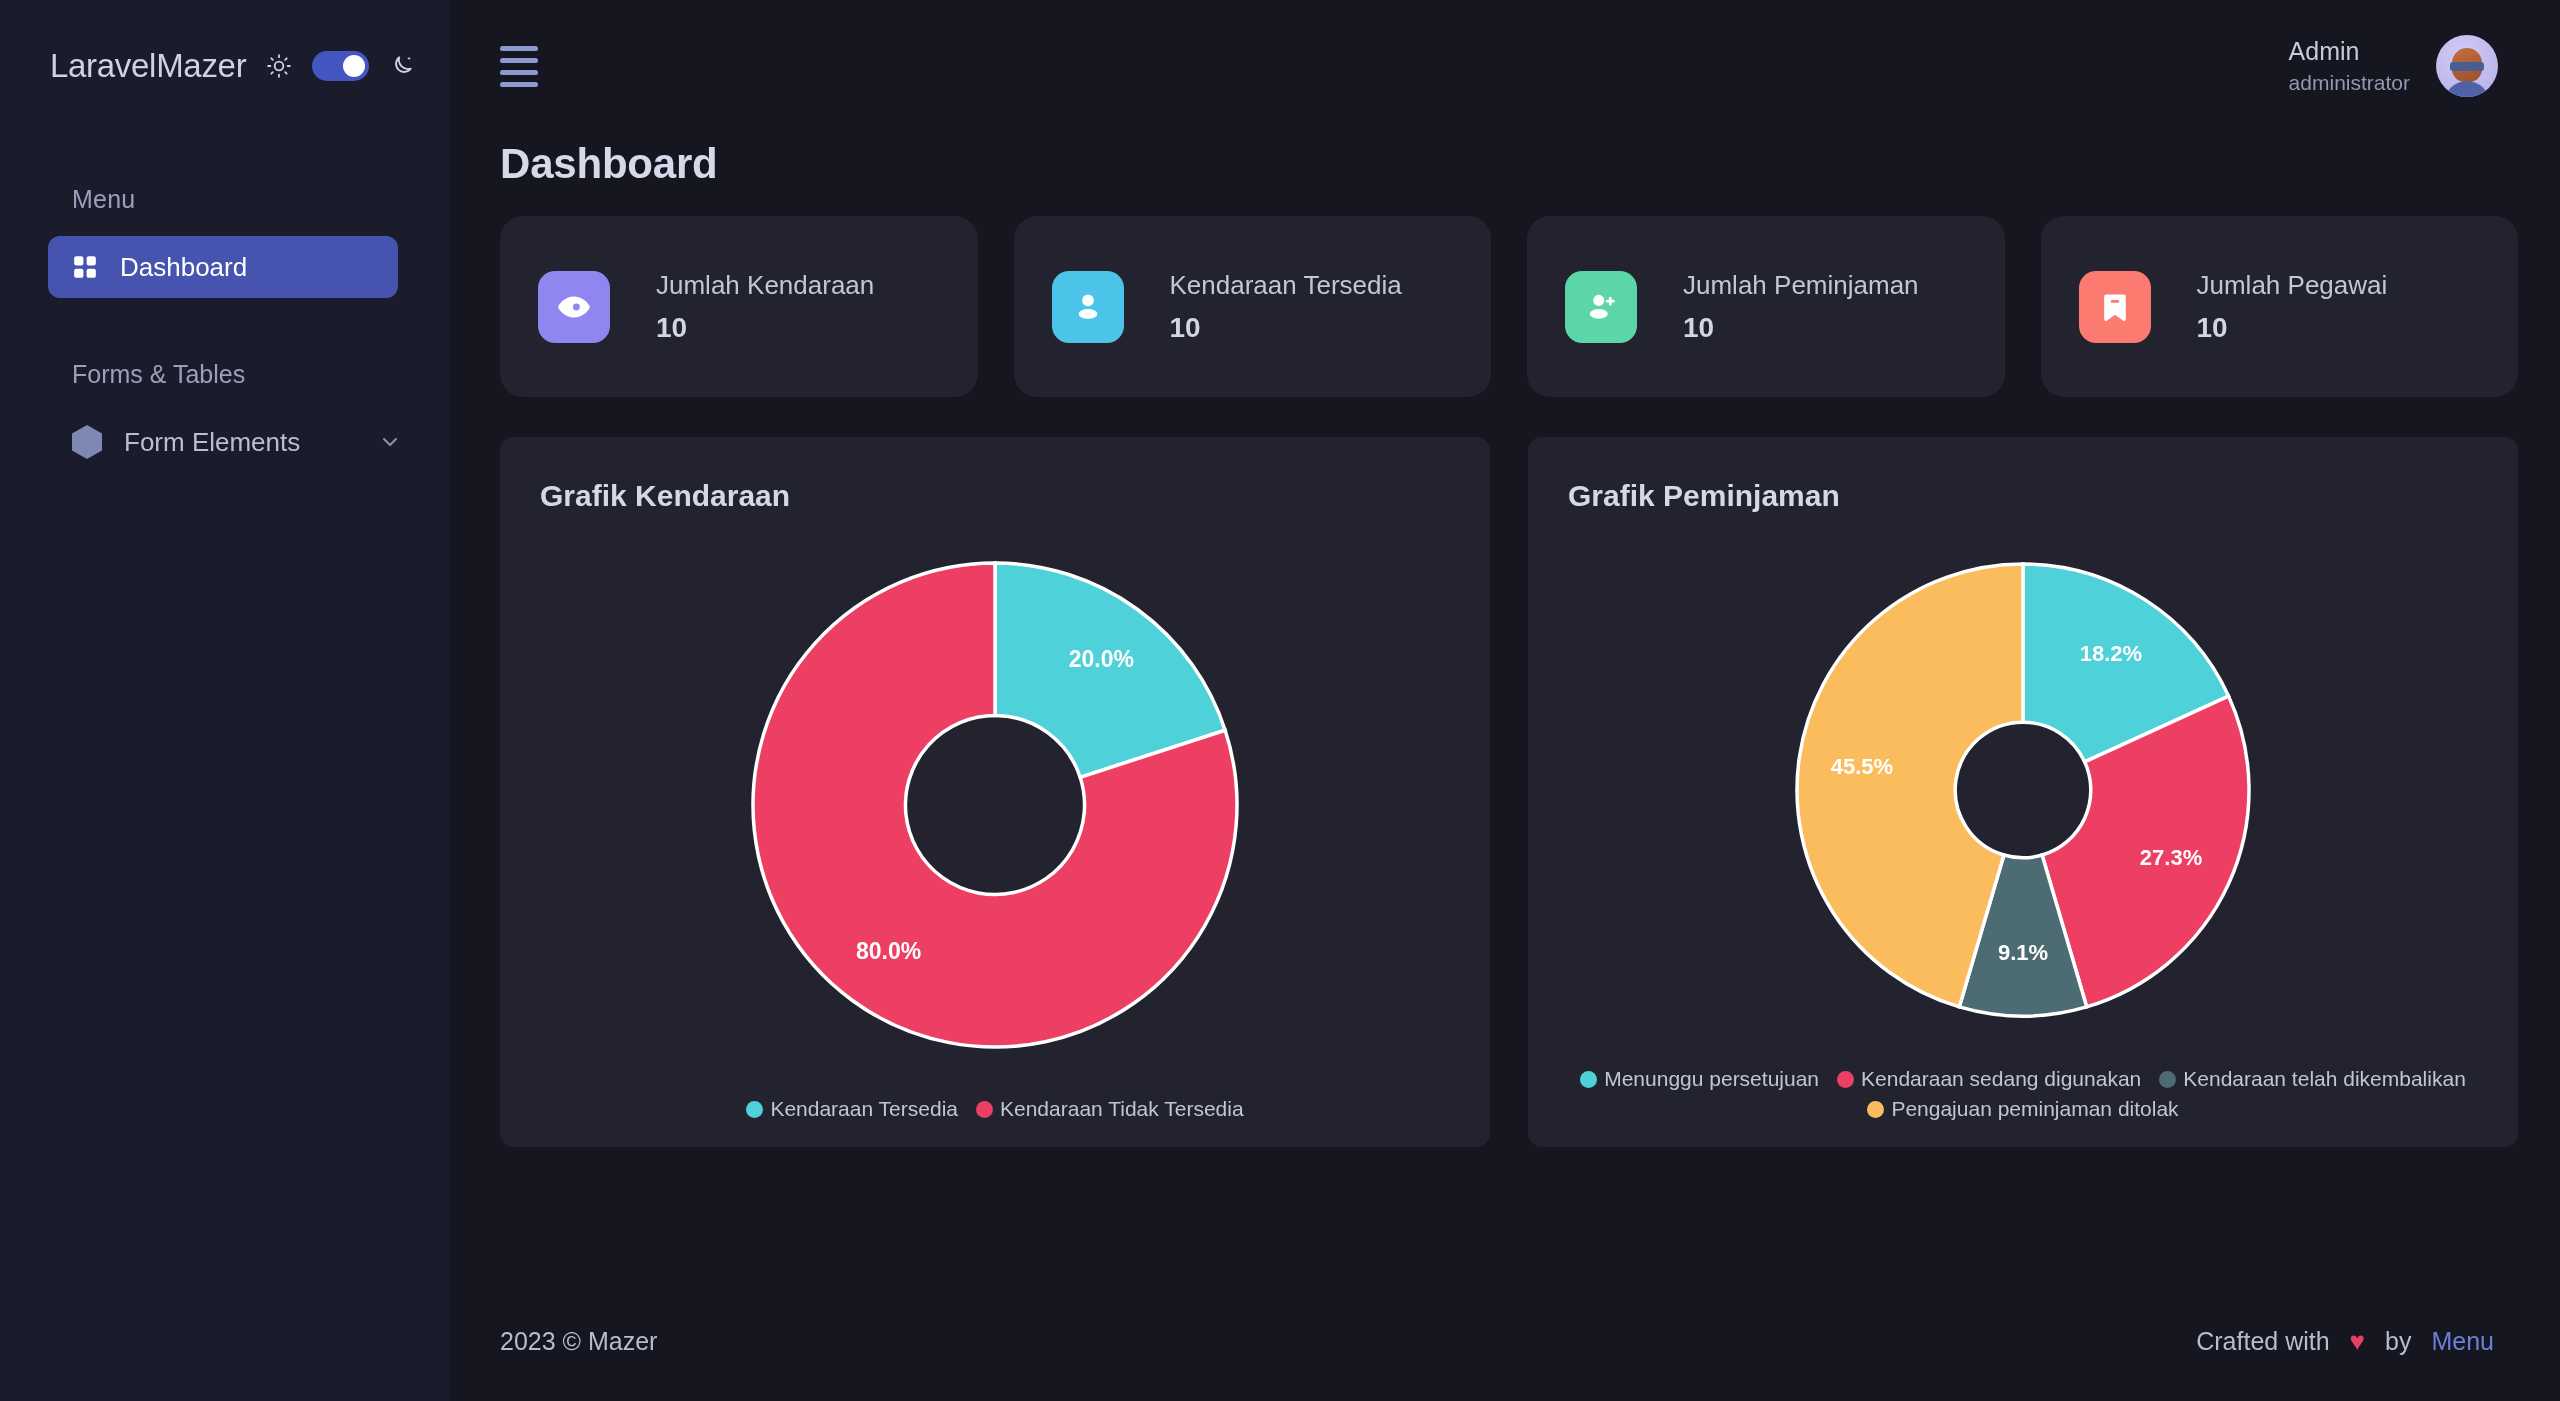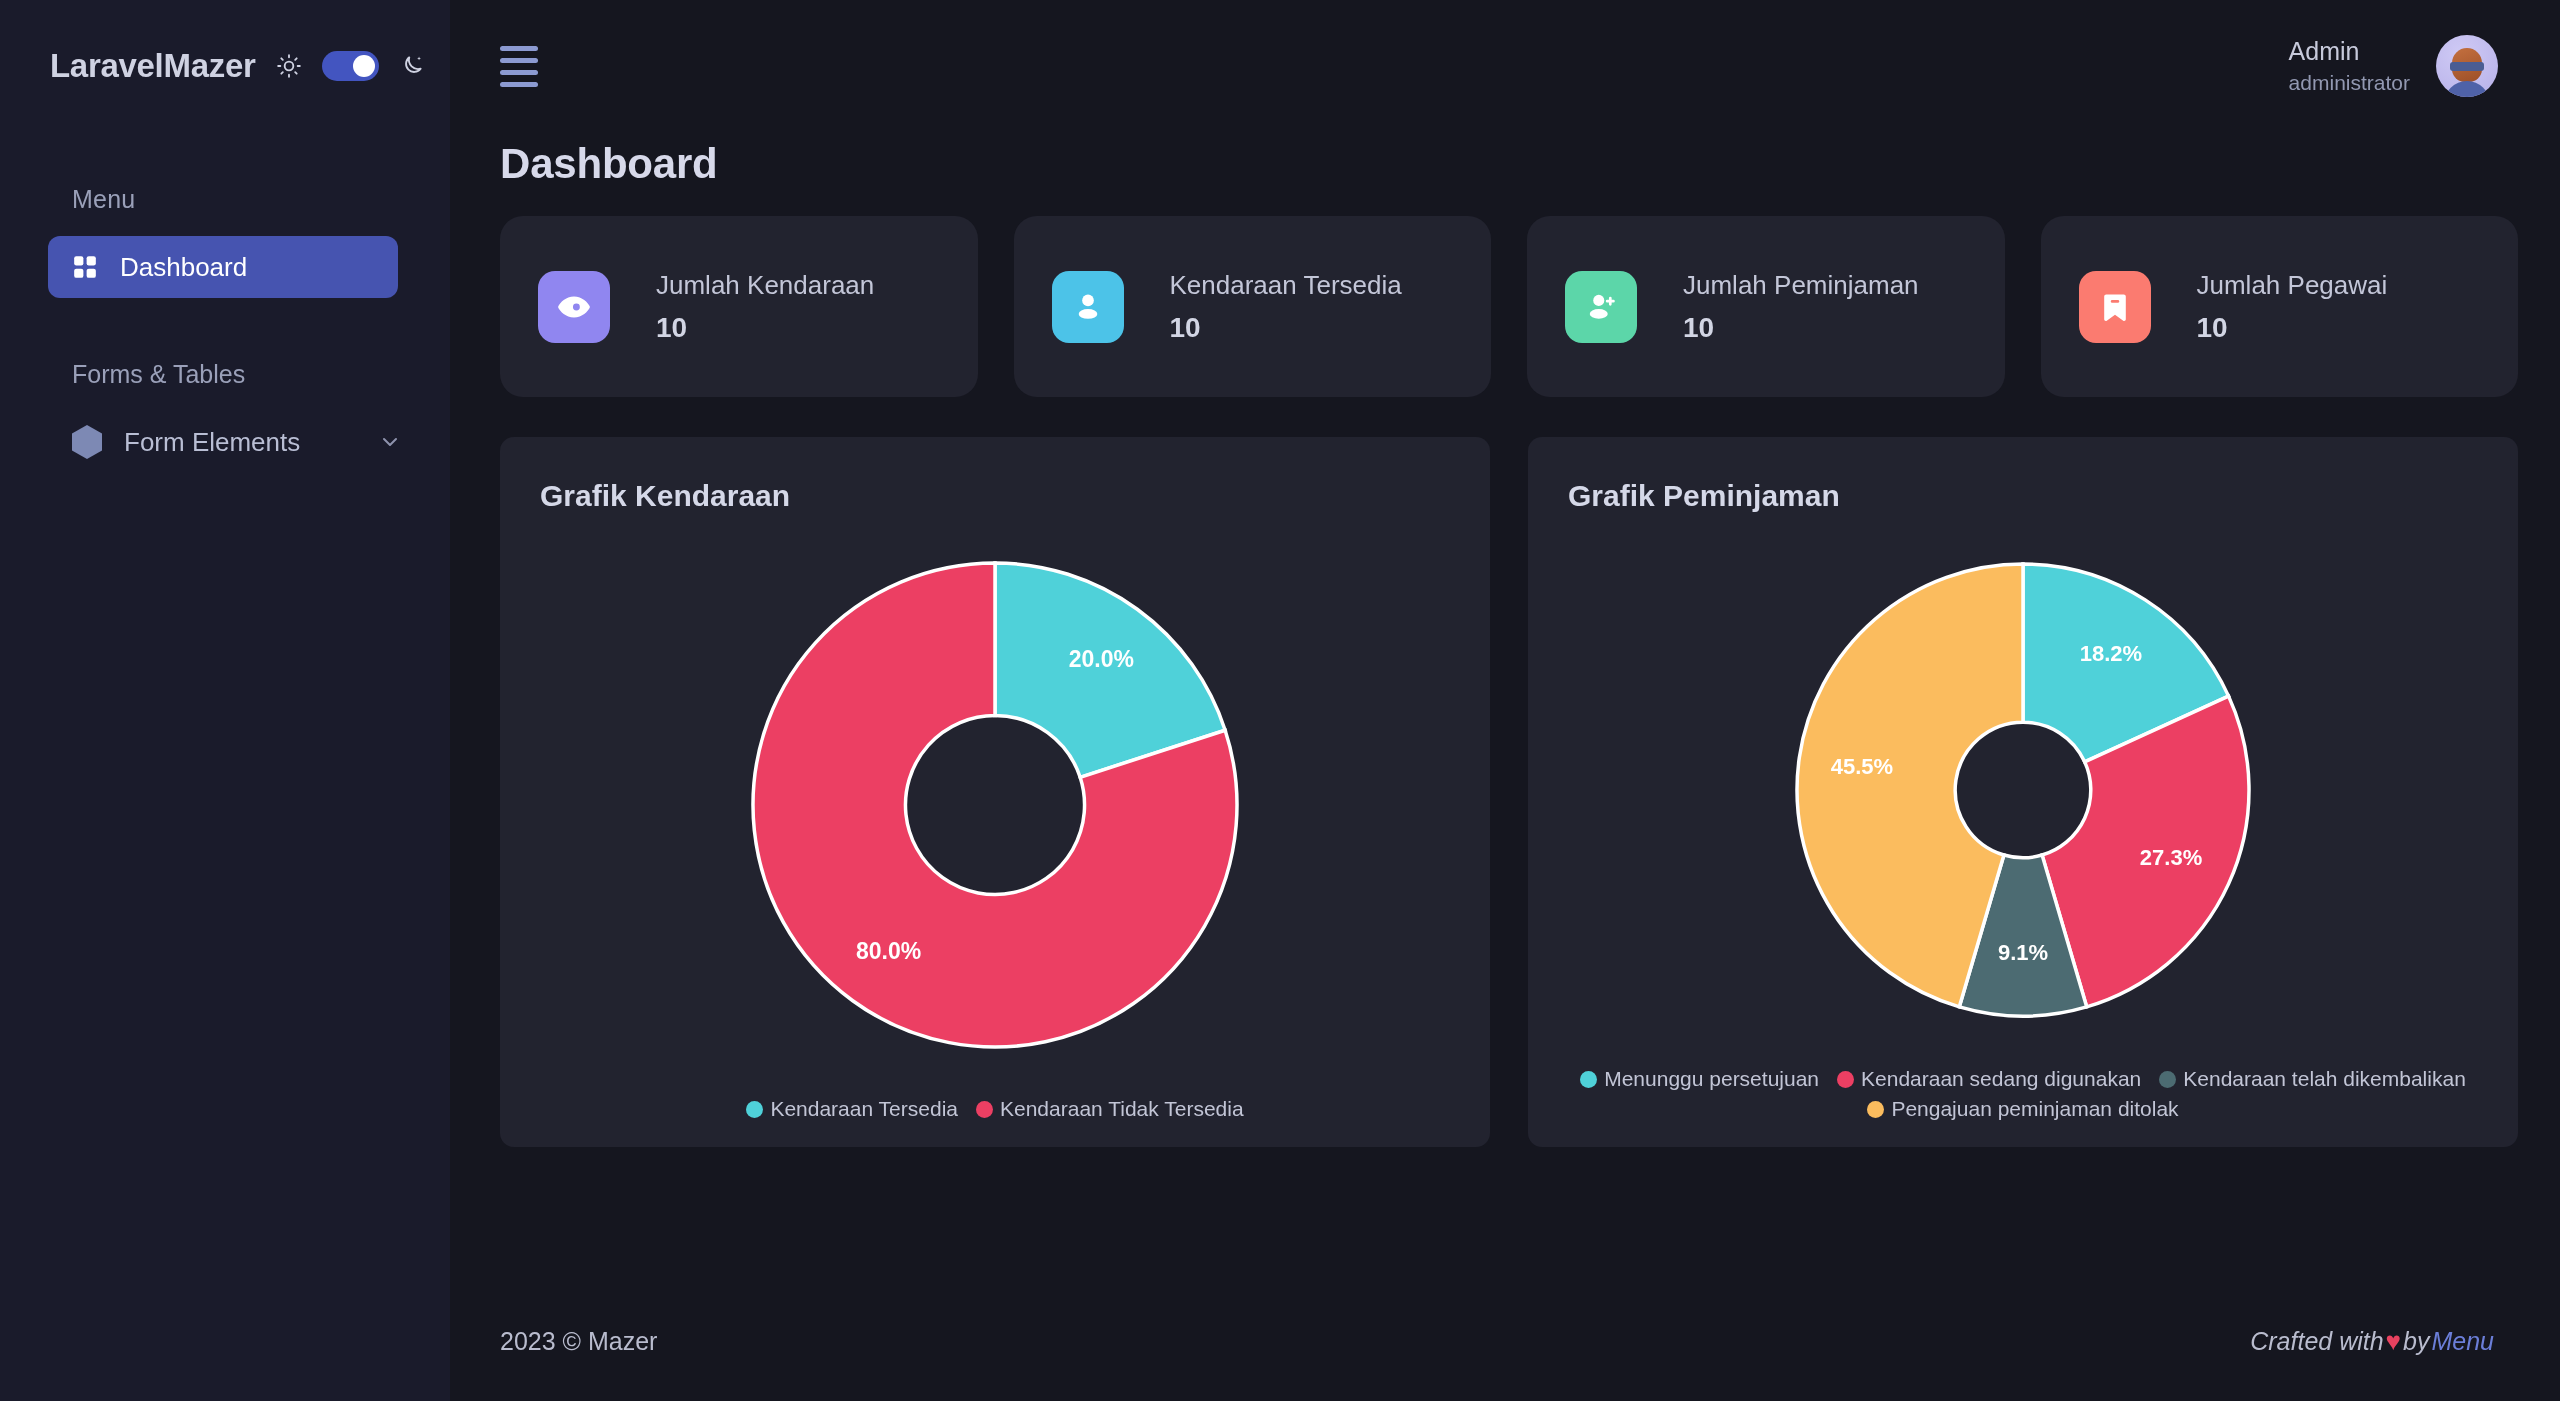--- a/index.html
+++ b/index.html
@@ -18,21 +18,21 @@
     background: #1a1b2b;
     flex: 0 0 450px;
     position: relative;
   }
   .brand-row {
     display: flex; align-items: center;
     padding: 47px 0 0 50px;
     gap: 20px;
   }
   .brand-name {
-    font-size: 33px; font-weight: bold; color: #cfd2e2;
+    font-size: 33px; font-weight: normal; color: #cfd2e2;
     letter-spacing: -0.3px;
   }
   .theme-icon { color: #cfd2e2; display: flex; align-items: center; }
   .theme-toggle {
     width: 57px; height: 30px; border-radius: 15px;
     background: #4355c0; position: relative; flex: 0 0 auto;
   }
   .theme-toggle .knob {
     position: absolute; right: 4px; top: 4px;
     width: 22px; height: 22px; border-radius: 50%; background: #fff;
@@ -147,21 +147,21 @@
   .legend-item { display: flex; align-items: center; gap: 7px; }
   .legend-dot { width: 17px; height: 17px; border-radius: 50%; flex: 0 0 17px; }
   .legend-text { font-size: 21px; color: #c2c5d6; white-space: nowrap; }
 
   .footer {
     position: absolute; bottom: 0; left: 0; right: 0;
     height: 120px; display: flex; align-items: center;
     padding: 0 66px 0 50px;
   }
   .footer-left { font-size: 25px; color: #b9bcce; }
-  .footer-right { margin-left: auto; font-size: 25px; color: #b9bcce; display: flex; align-items: center; gap: 2px; font-style: italic; }
+  .footer-right { margin-left: auto; font-size: 25px; color: #b9bcce; display: flex; align-items: center; gap: 20px; }
   .heart { color: #e8415f; font-size: 26px; }
   .saugi { color: #6b7ed8; }
   svg { display: block; }
 </style>
 </head>
 <body>
 
 <aside id="sidebar">
 
   <div class="brand-row">

